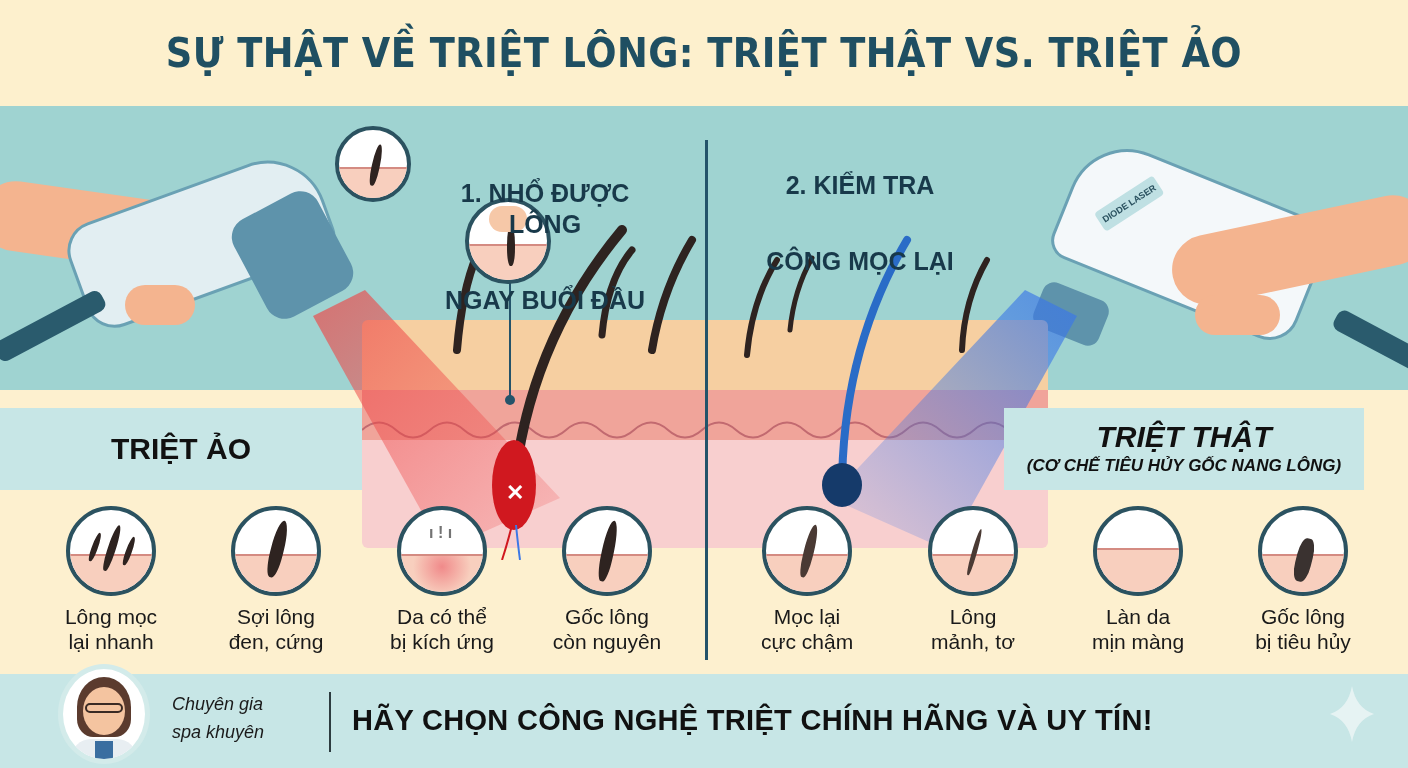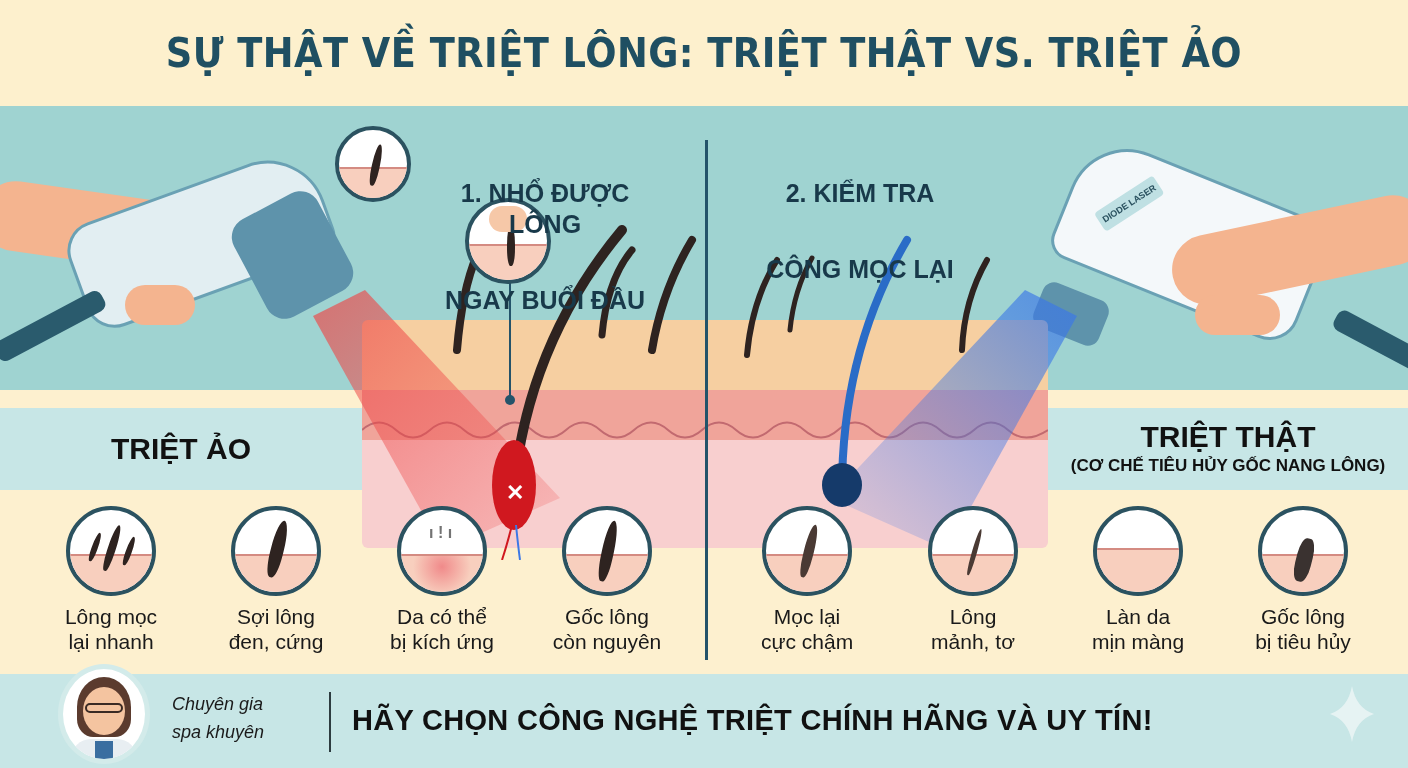--- a/index.html
+++ b/index.html
@@ -9,39 +9,39 @@
   .header { position: absolute; left: 0; top: 0; width: 1408px; height: 106px; background: #fdf0cd; display: flex; align-items: center; justify-content: center; }
   .header h1 { font-family: "DejaVu Sans", sans-serif; font-weight: bold; font-size: 40px; color: #1f4f62; letter-spacing: 0.5px; transform: scaleX(0.92); }
 
   .teal-band { position: absolute; left: 0; top: 106px; width: 1408px; height: 284px; background: #9fd3d1; }
   .cream-lower { position: absolute; left: 0; top: 390px; width: 1408px; height: 284px; background: #fdf0cf; }
 
   .divider { position: absolute; left: 705px; top: 140px; width: 3px; height: 520px; background: #24536a; }
 
   .step { position: absolute; font-family: "Liberation Sans", sans-serif; font-weight: bold; font-size: 25px; color: #18394a; text-align: center; line-height: 31px; }
   .step-1 { left: 425px; top: 133px; width: 240px; }
-  .step-2 { left: 760px; top: 133px; width: 200px; }
+  .step-2 { left: 760px; top: 125px; width: 200px; }
   .step span { display: block; margin-top: 45px; }
 
   .circle { position: absolute; border-radius: 50%; border: 4px solid #2b5260; background: #fff; overflow: hidden; }
   .circle .skin { position: absolute; left: 0; right: 0; bottom: 0; height: 46%; background: #f8cfbe; border-top: 2px solid #d48b82; }
   .circle .hair { position: absolute; background: #2e2320; border-radius: 60% 60% 50% 50%; }
 
   .skin-block { position: absolute; left: 362px; top: 320px; width: 686px; height: 228px; border-radius: 6px; overflow: hidden; }
   .skin-top { position: absolute; left: 0; top: 0; width: 100%; height: 70px; background: #f6cfa1; }
   .skin-mid { position: absolute; left: 0; top: 70px; width: 100%; height: 50px; background: #f0a49a; }
   .skin-deep { position: absolute; left: 0; top: 120px; width: 100%; height: 108px; background: #f8cfcf; }
   .wave { position: absolute; left: 0; top: 95px; width: 100%; height: 30px; }
 
   .beam-red { position: absolute; left: 300px; top: 290px; width: 260px; height: 260px; background: linear-gradient(135deg, rgba(238,70,70,0.7), rgba(238,70,70,0.15)); clip-path: polygon(5% 10%, 25% 0%, 100% 80%, 55% 100%); }
   .beam-blue { position: absolute; left: 830px; top: 290px; width: 260px; height: 260px; background: linear-gradient(225deg, rgba(60,120,230,0.75), rgba(60,120,230,0.1)); clip-path: polygon(75% 0%, 95% 10%, 45% 100%, 0% 80%); }
 
   .panel-band { position: absolute; top: 408px; height: 82px; background: #c7e6e6; display: flex; flex-direction: column; align-items: center; justify-content: center; text-align: left; }
   .panel-left { left: 0; width: 362px; }
-  .panel-right { left: 1048px; width: 360px; }
+  .panel-right { left: 1004px; width: 360px; font-style: italic; }
   .panel-title { font-weight: bold; font-size: 30px; color: #111; line-height: 34px; }
   .panel-sub { font-weight: bold; font-size: 17px; color: #111; line-height: 24px; }
 
   .feature { position: absolute; top: 506px; width: 130px; text-align: center; }
   .feature .circle { position: relative; width: 90px; height: 90px; margin: 0 auto; }
   .feature .label { margin-top: 8px; font-size: 21px; line-height: 25px; color: #1a1a1a; }
   .feature .label span { display: block; }
 
   .handpiece { position: absolute; }
   .arm { position: absolute; background: #f4b48f; border-radius: 40px; }

